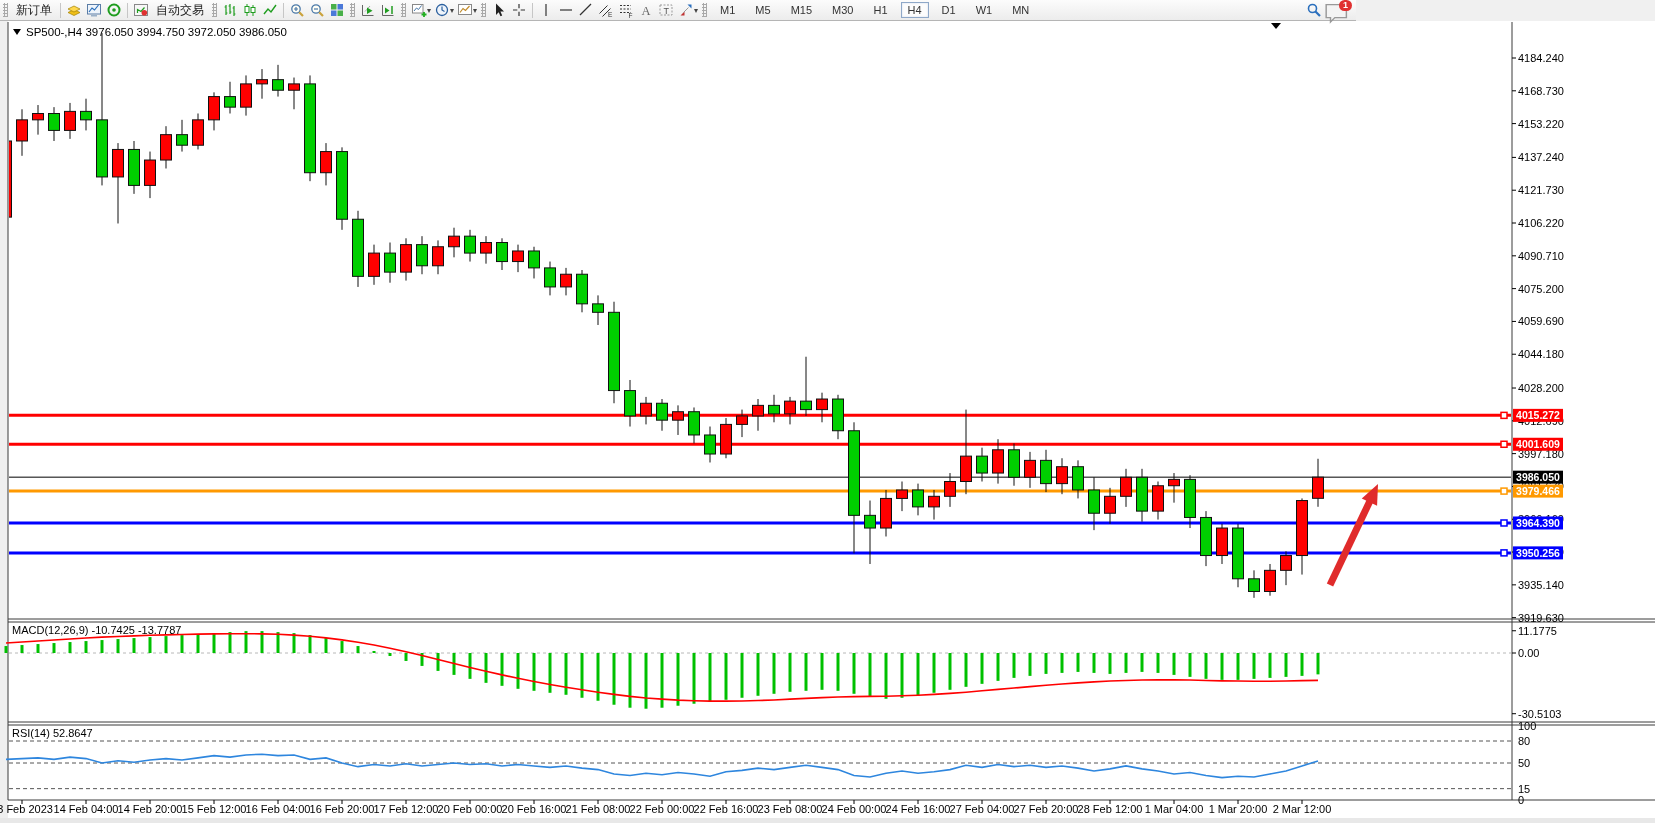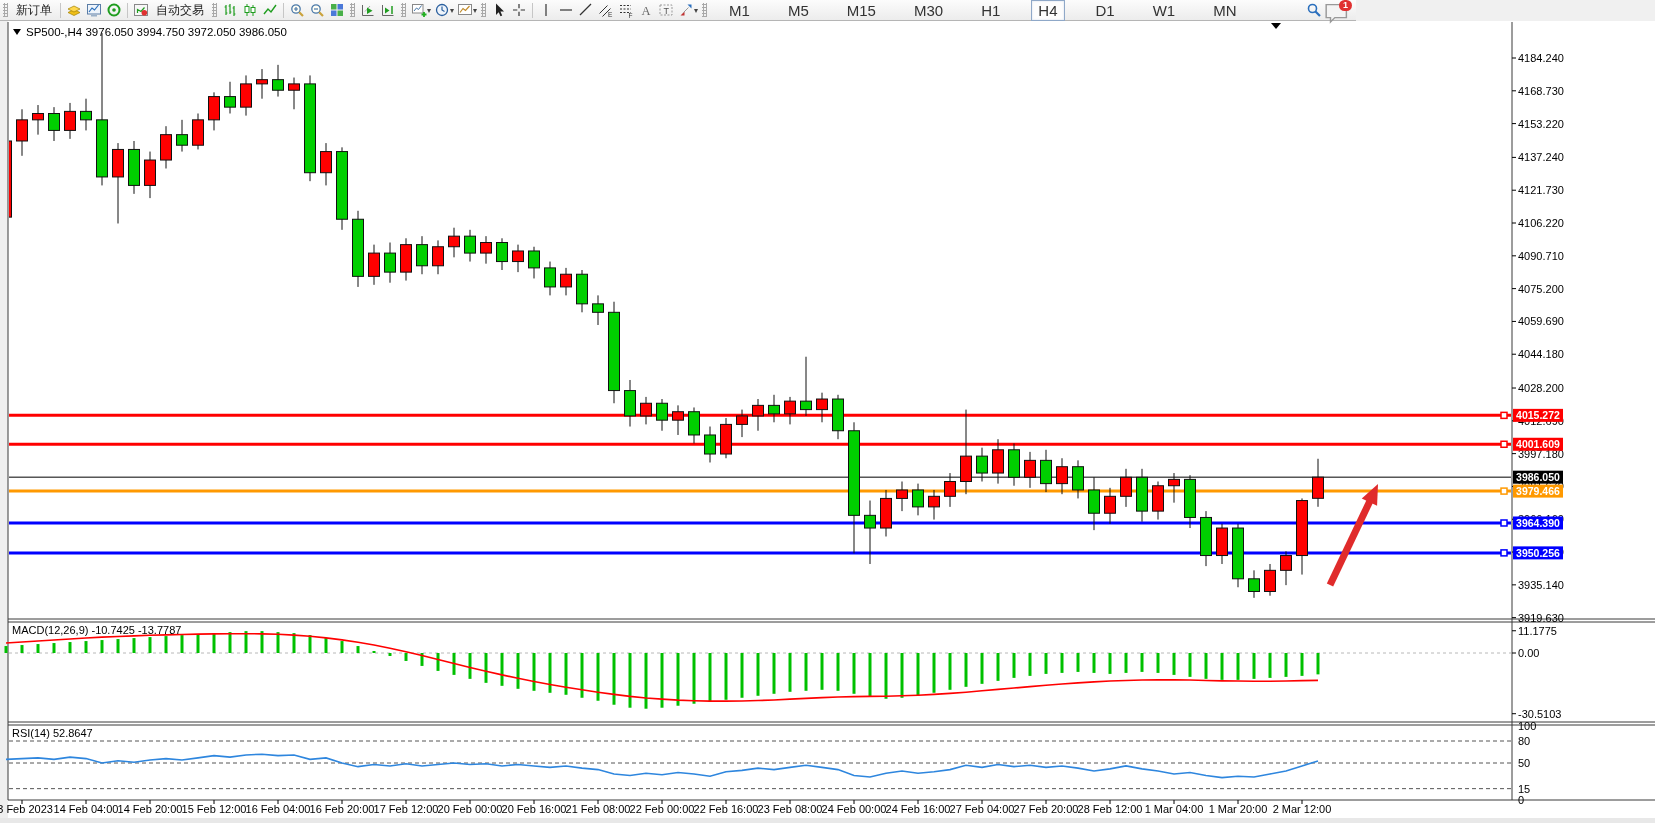--- a/index.html
+++ b/index.html
@@ -7,21 +7,21 @@
   .toolbar{position:absolute;top:0;left:0;width:1356px;height:20px;
     background:linear-gradient(#fcfcfc,#ececec);border-bottom:1px solid #b5b5b5;
     display:flex;align-items:center;font-size:12px;color:#222;white-space:nowrap;z-index:5;}
   .tb-grip{width:5px;height:14px;margin:0 3px;
     background-image:radial-gradient(#a8a8a8 1px,transparent 1.2px);background-size:3px 3px;}
   .tb-sep{width:1px;height:15px;background:#c6c6c6;margin:0 3px;}
   .tb-text{padding:1px 5px;cursor:default;}
   .tb-icon{width:20px;height:18px;display:inline-flex;align-items:center;justify-content:center;}
   .tb-icon svg{width:16px;height:16px;}
   .tb-dd{font-size:8px;color:#444;margin:0 1px 0 -2px;}
-  .tb-tf{padding:1px 6px;font-size:15px;color:#333;margin:0 12px;border:1px solid transparent;}
+  .tb-tf{padding:1px 6px;font-size:11px;color:#333;margin:0 3px;border:1px solid transparent;}
   .tb-tf.active{background:#fdfdfd;border:1px solid #8fa8c8;box-shadow:inset 0 0 2px #cdd9ea;}
   .tb-right{margin-left:auto;display:flex;align-items:center;margin-right:6px;}
   .chat-wrap{position:relative;width:26px;height:18px;}
   .chat-badge{position:absolute;top:-1px;right:-2px;min-width:11px;height:11px;border-radius:6px;
     background:#e03030;color:#fff;font-size:9px;font-weight:bold;text-align:center;line-height:11px;padding:0 1px;}
   #chart-svg{position:absolute;top:21px;left:0;}
 </style>
 </head>
 <body>
 

